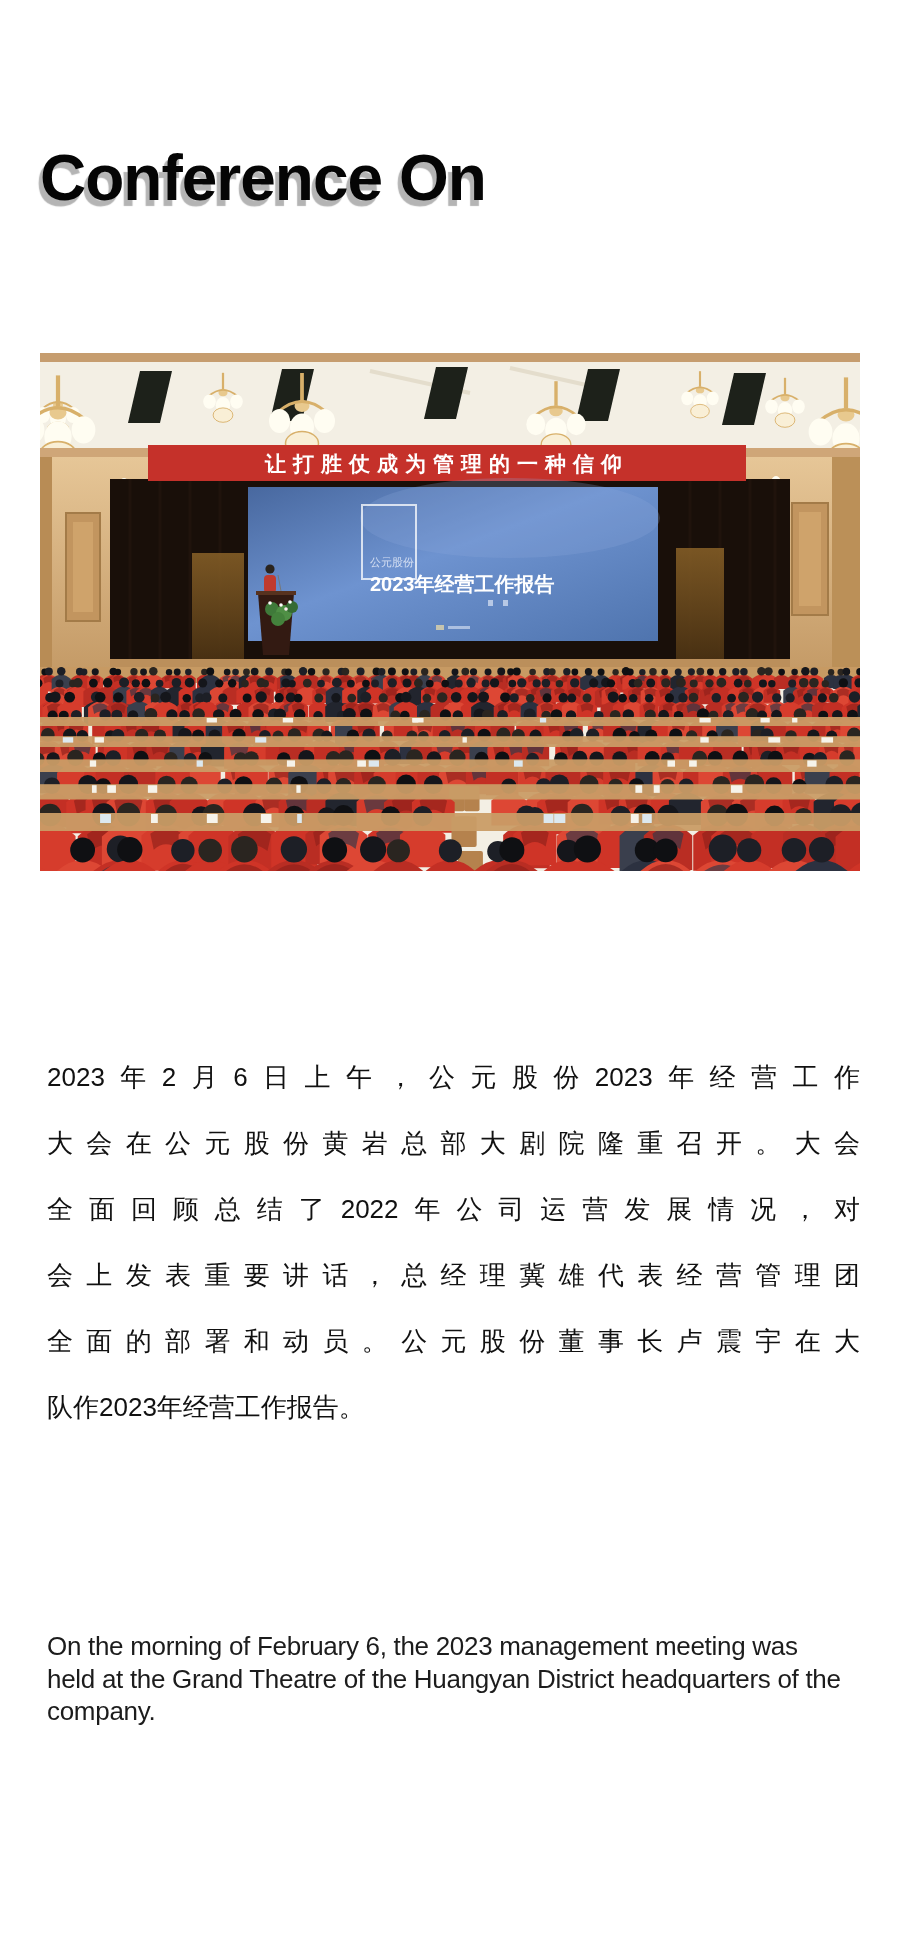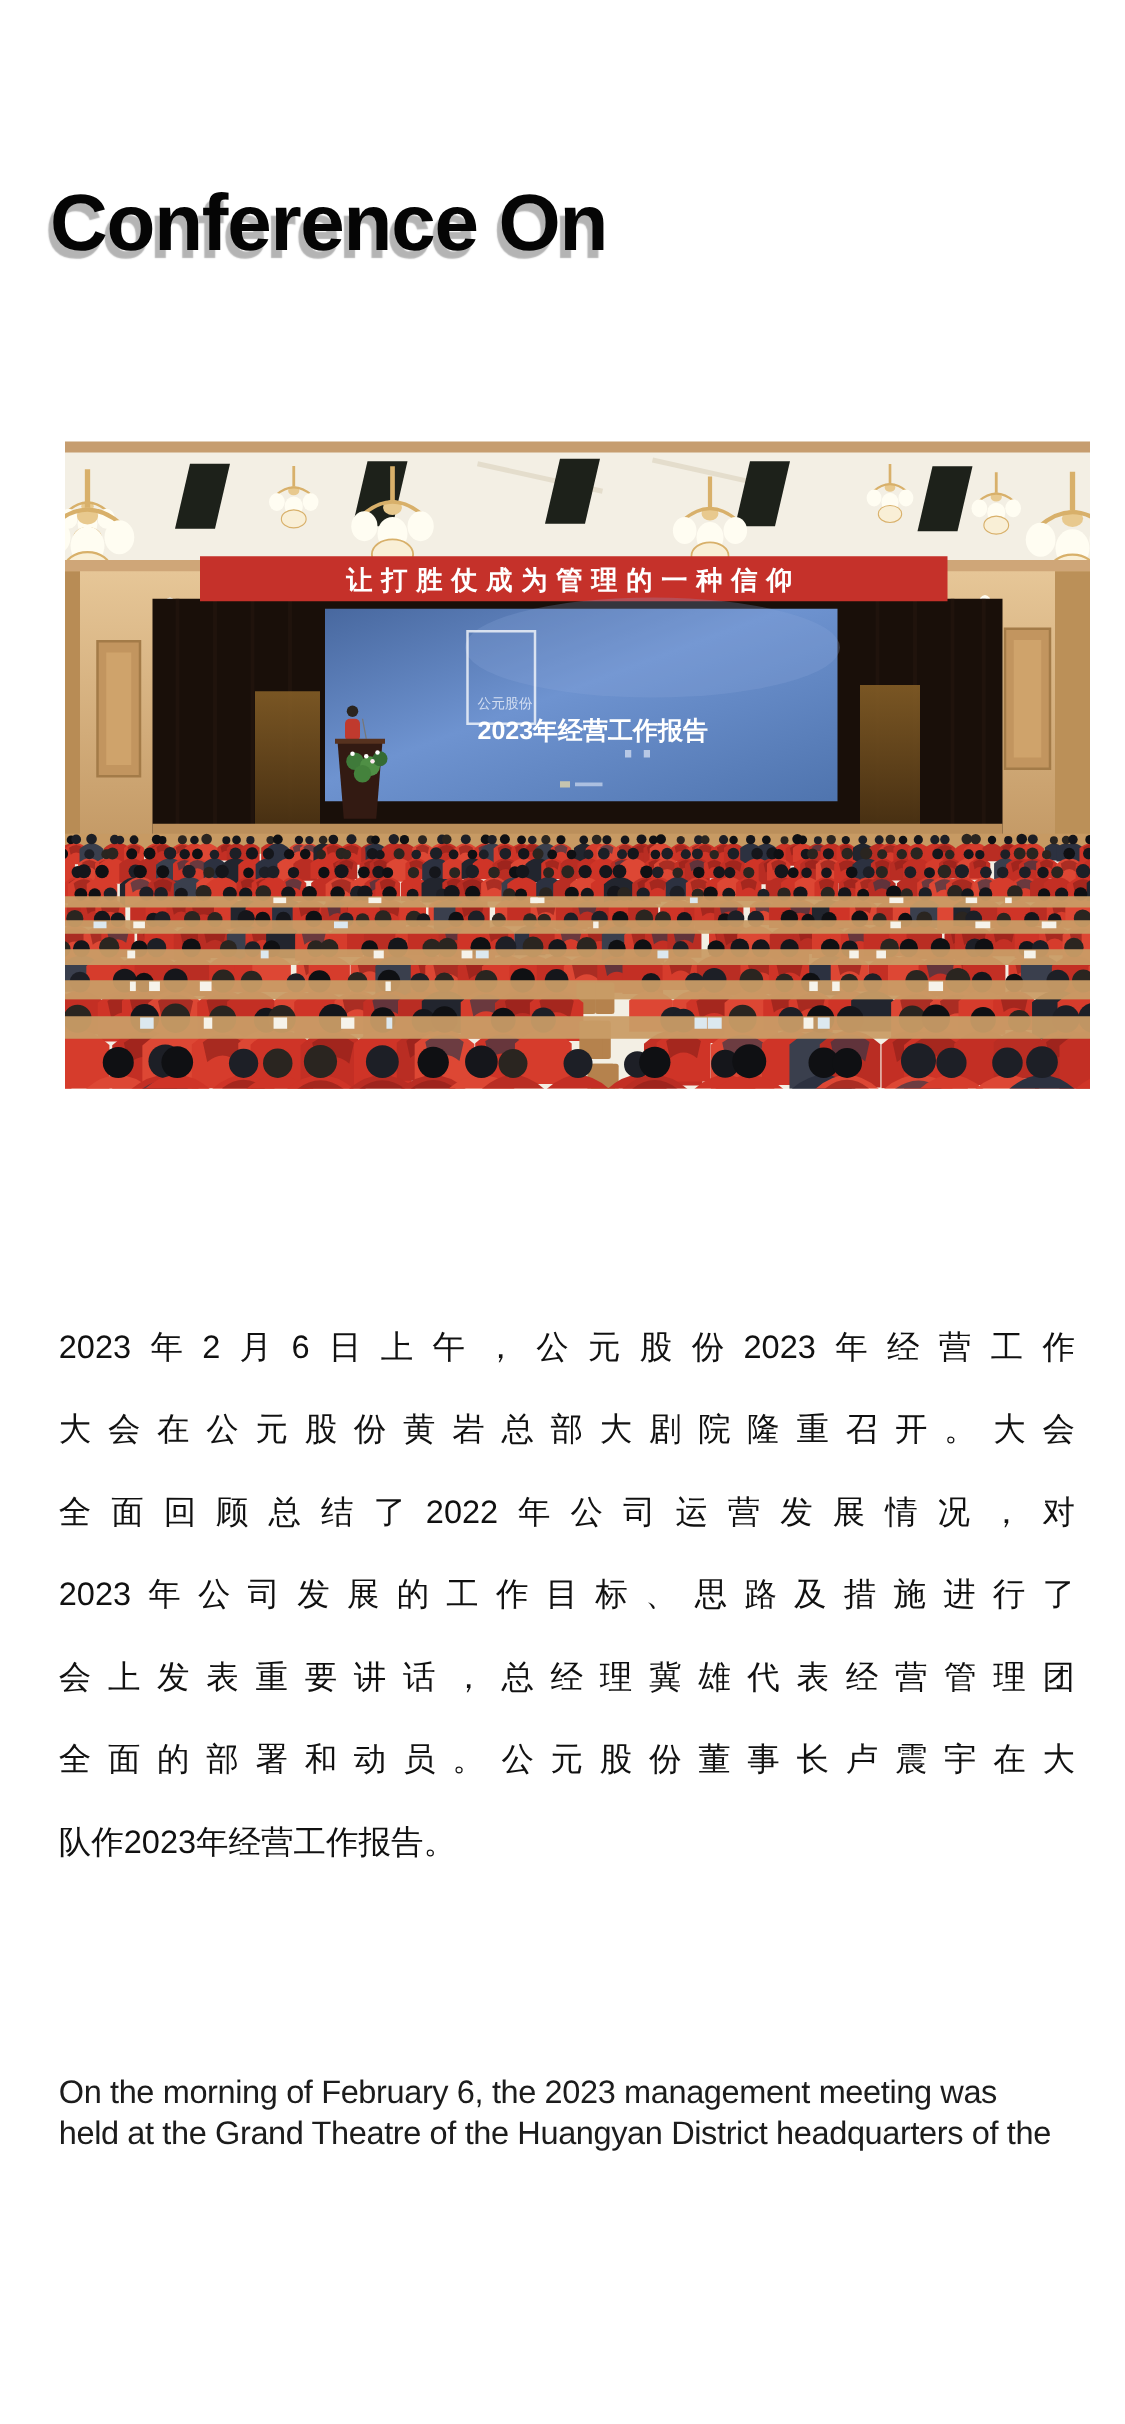--- a/index.html
+++ b/index.html
@@ -9,35 +9,35 @@
   }
   
   .title{
     position:absolute;left:40px;top:147px;margin:0;
     font-size:64px;line-height:63px;font-weight:700;letter-spacing:-1px;
     color:#050505;text-shadow:-4px 6px 1px #b4b4b4;
   }
   .title-line{display:block;}
   
   .photo{
-    position:absolute;left:52px;top:353px;width:820px;height:518px;margin:0;
+    position:absolute;left:40px;top:353px;width:820px;height:518px;margin:0;
     overflow:hidden;background:#f3efe4;
   }
   .photo svg{display:block;overflow:hidden;}
   
   .zh-paragraph{
     position:absolute;left:47px;top:1044px;width:813px;
     font-size:26px;line-height:66px;color:#111;font-weight:400;
   }
   .zh-line{text-align:justify;text-align-last:justify;}
   .zh-line:last-child{text-align:justify;text-align-last:left;}
   
   .en-paragraph{
     position:absolute;left:47px;top:1630px;width:813px;
-    font-size:26px;line-height:32.5px;color:#1c1c1c;letter-spacing:-0.3px;margin-top:27px;
+    font-size:26px;line-height:32.5px;color:#1c1c1c;letter-spacing:-0.3px;
   }
   .en-line{white-space:nowrap;}
 </style>
 </head>
 <body>
 
 <div class="page">
 
   <h1 class="title">
     <span class="title-line">Conference On</span>
@@ -2057,21 +2057,20 @@
             <circle cx="856.2988751714678" cy="497.11125900205764" r="12.274580761316873" fill="#15161b"></circle>
           </g>
         </g>
     </svg>
   </figure>
 
   <div class="zh-paragraph">
       <div class="zh-line">2023年2月6日上午，公元股份2023年经营工作</div>
       <div class="zh-line">大会在公元股份黄岩总部大剧院隆重召开。大会</div>
       <div class="zh-line">全面回顾总结了2022年公司运营发展情况，对</div>
-      <div class="zh-line">2023年公司发展的工作目标、思路及措施进行了</div>
       <div class="zh-line">会上发表重要讲话，总经理冀雄代表经营管理团</div>
       <div class="zh-line">全面的部署和动员。公元股份董事长卢震宇在大</div>
       <div class="zh-line">队作2023年经营工作报告。</div>
     </div>
 
   <div class="en-paragraph">
       <div class="en-line">On the morning of February 6, the 2023 management meeting was</div>
       <div class="en-line">held at the Grand Theatre of the Huangyan District headquarters of the</div>
       <div class="en-line">company.</div>
     </div>

